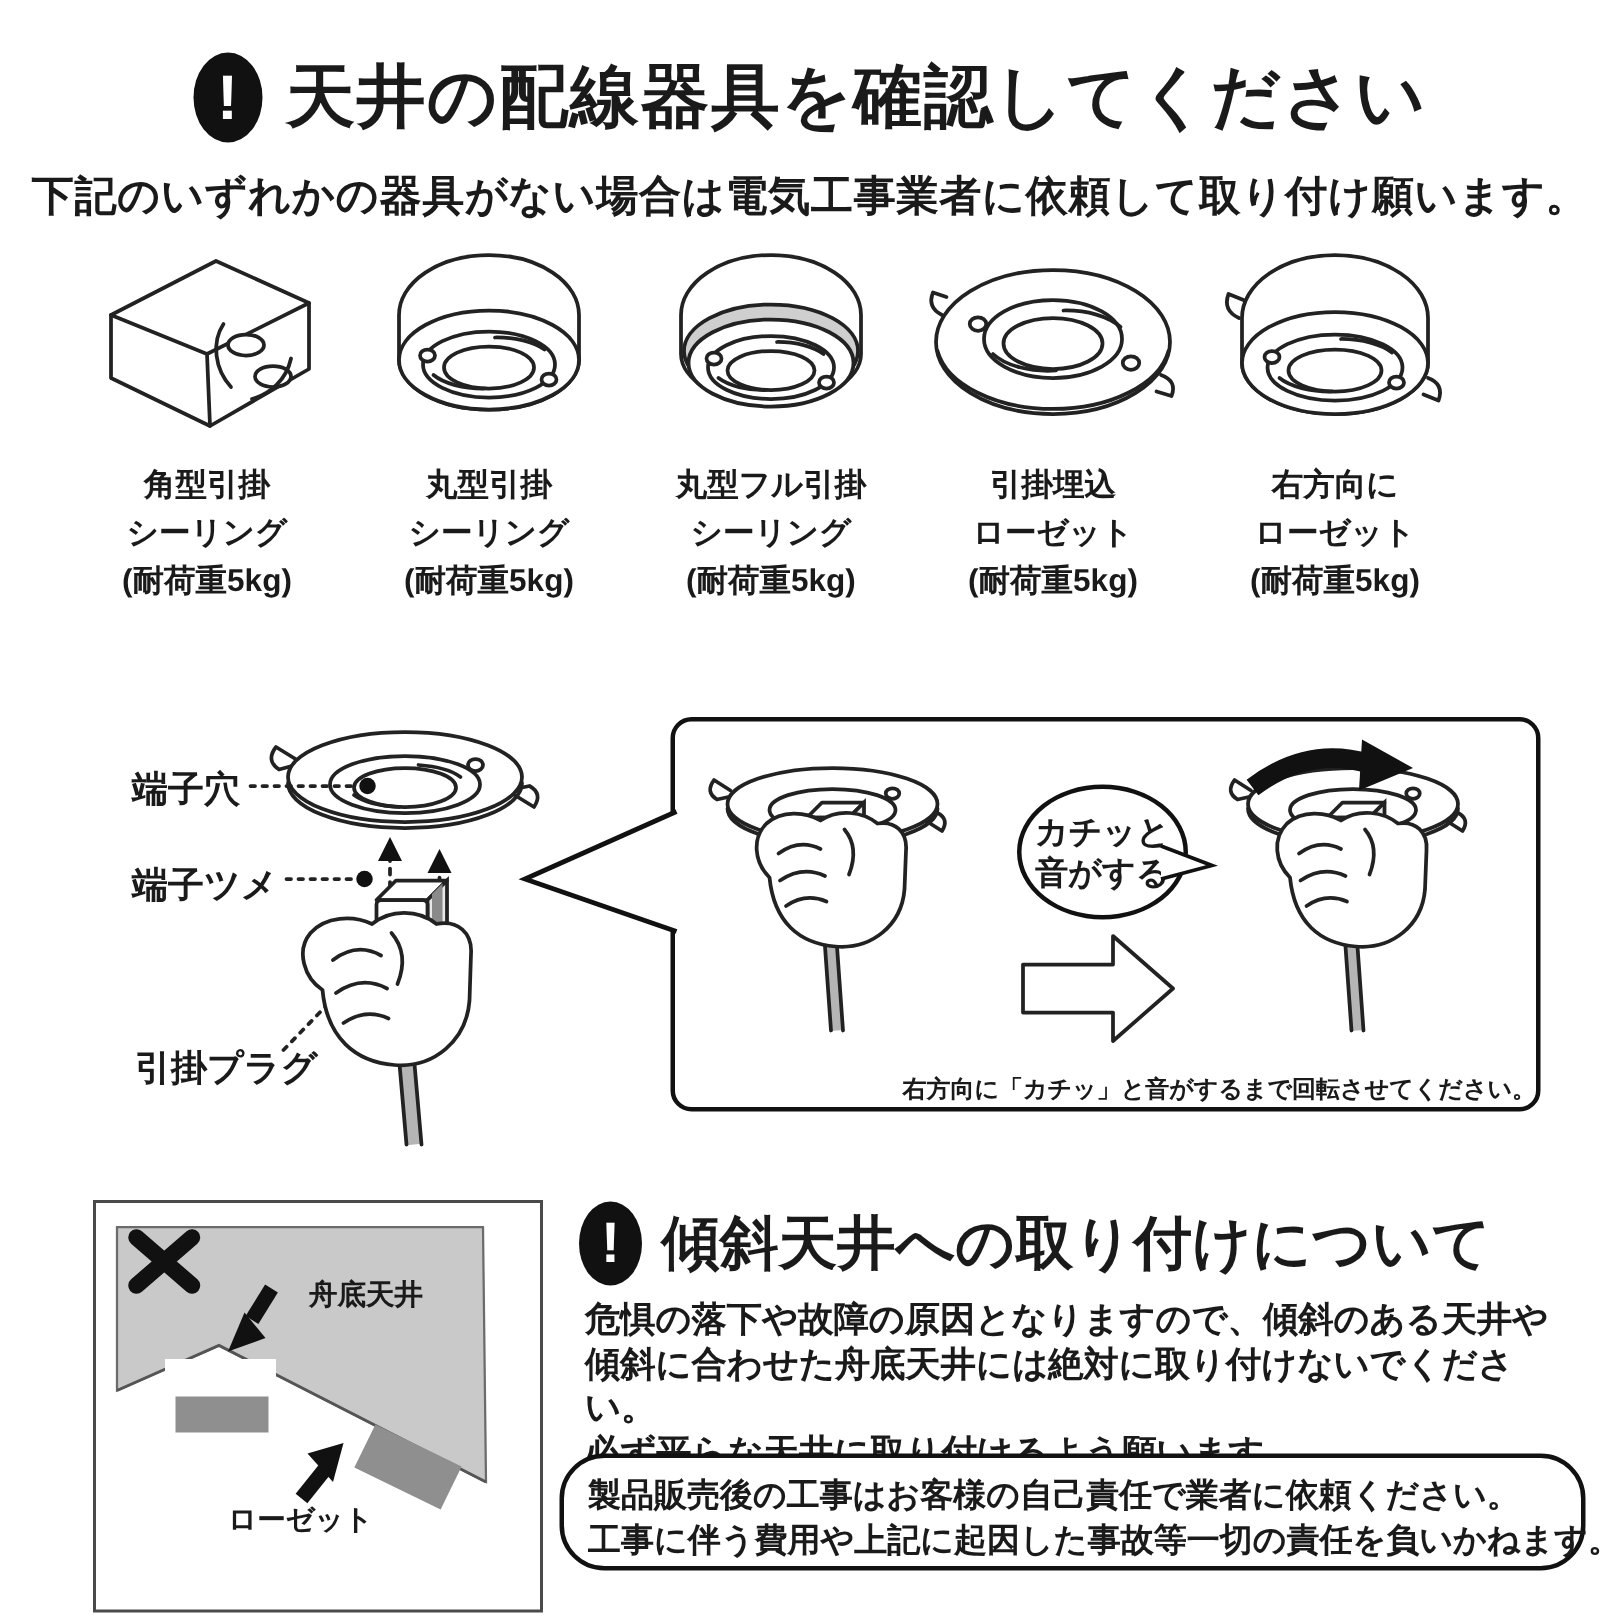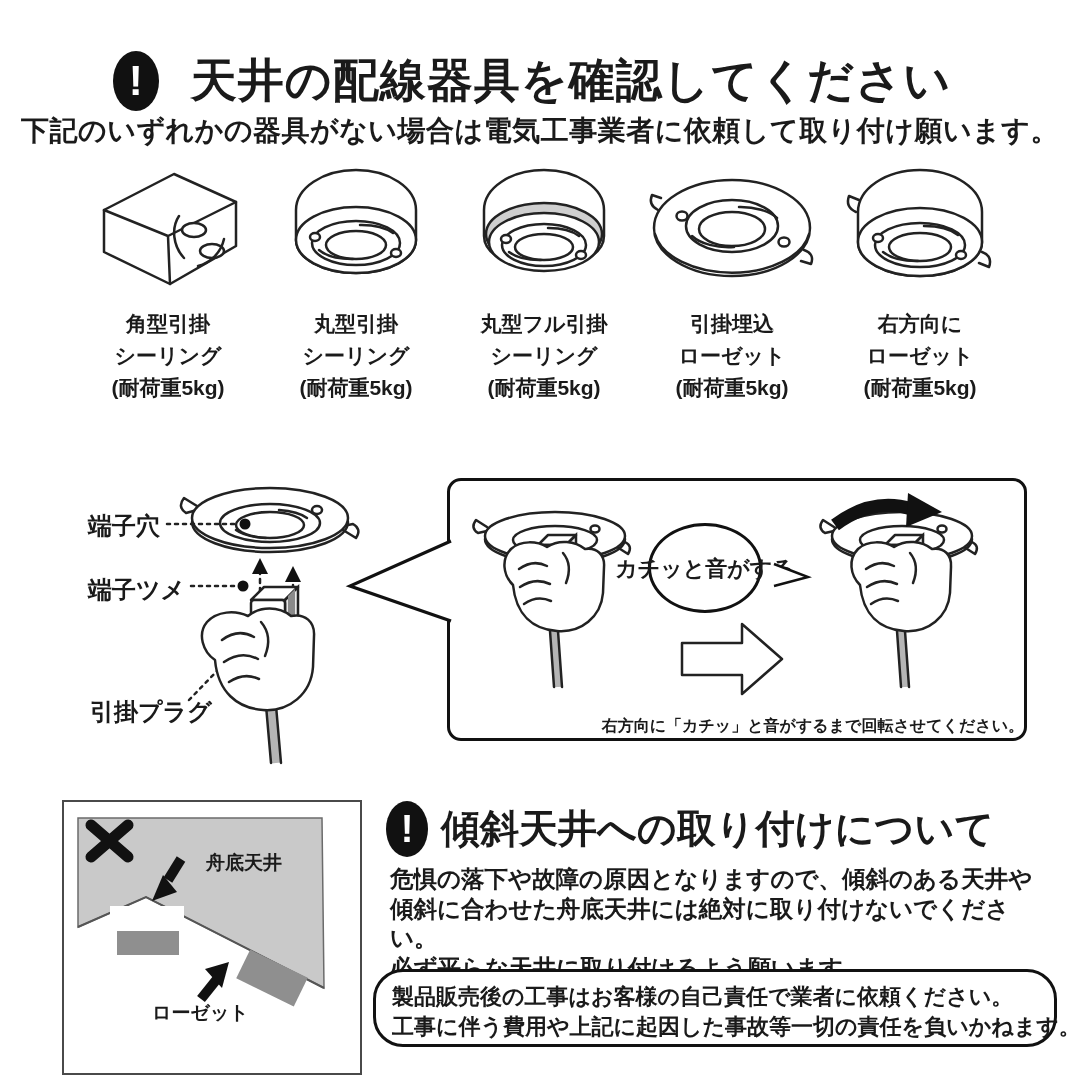--- a/index.html
+++ b/index.html
@@ -5,35 +5,35 @@
   html,body{margin:0;padding:0;background:#fff;}
   body{width:1080px;height:1080px;font-family:"Liberation Sans","DejaVu Sans",sans-serif;color:#1a1a1a;}
   .page{position:relative;width:1080px;height:1080px;overflow:hidden;background:#fff;}
 
   
   .sec1-header{position:absolute;left:0;top:34px;width:100%;display:flex;justify-content:center;align-items:center;gap:16px;}
   .alert-icon{width:46px;height:60px;background:#111;border-radius:50%;display:flex;align-items:center;justify-content:center;color:#fff;font-weight:900;font-size:42px;flex:0 0 auto;line-height:1;}
   .alert-icon.small{width:42px;height:56px;font-size:38px;}
   .sec1-title{font-size:46px;font-weight:900;letter-spacing:1px;white-space:nowrap;}
   .sec1-sub{position:absolute;top:112px;left:0;width:100%;text-align:center;font-size:28px;font-weight:600;letter-spacing:.5px;}
-  .fixtures{position:absolute;top:158px;left:56px;width:976px;display:flex;justify-content:center;}
+  .fixtures{position:absolute;top:158px;left:44px;width:976px;display:flex;justify-content:flex-start;}
   .fixture{width:188px;display:flex;flex-direction:column;align-items:center;}
   .fx-art{width:172px;height:140px;}
   .fx-label{margin-top:10px;text-align:center;font-size:21px;font-weight:600;line-height:32px;white-space:nowrap;}
 
   
   .sec2{position:absolute;left:0;top:468px;width:1080px;height:300px;}
   .sec2-art{position:absolute;left:55px;top:0;width:390px;height:298px;}
   .lbl{position:absolute;font-size:24px;font-weight:700;white-space:nowrap;font-family:Liberation Mono, monospace;}
   .lbl-hole{left:88px;top:42px;}
   .lbl-claw{left:88px;top:106px;}
   .lbl-plug{left:90px;top:228px;}
   .rotate-box{position:absolute;left:447px;top:10px;width:580px;height:263px;border:3px solid #111;border-radius:14px;background:#fff;box-sizing:border-box;}
   .box-art{position:absolute;left:0;top:0;width:574px;height:215px;}
-  .bubble{position:absolute;left:198px;top:42px;width:114px;height:90px;border:3px solid #111;border-radius:50%;background:#fff;display:flex;flex-direction:row;justify-content:center;align-items:center;font-size:22px;font-weight:700;line-height:27px;z-index:2;box-sizing:border-box;white-space:nowrap;}
+  .bubble{position:absolute;left:228px;top:42px;width:114px;height:90px;border:3px solid #111;border-radius:50%;background:#fff;display:flex;flex-direction:column;justify-content:center;align-items:center;font-size:22px;font-weight:700;line-height:27px;z-index:2;box-sizing:border-box;white-space:nowrap;}
   .bubble-tail{position:absolute;left:320px;top:80px;z-index:3;}
   .box-caption{position:absolute;left:0;bottom:1px;width:100%;text-align:right;font-size:16px;font-weight:700;white-space:nowrap;}
   .callout-tail{position:absolute;left:344px;top:66px;width:108px;height:94px;z-index:4;}
 
   
   .sec3{position:absolute;left:0;top:795px;width:1080px;height:285px;}
   .slope-box{position:absolute;left:62px;top:5px;width:300px;height:275px;border:2px solid #4a4a4a;box-sizing:border-box;background:#fff;}
   .slope-art{position:absolute;left:0;top:0;width:296px;height:271px;}
   .slope-lbl{position:absolute;font-size:19px;font-weight:800;white-space:nowrap;}
   .slope-lbl-top{left:142px;top:48px;}
@@ -49,21 +49,21 @@
 </style>
 </head>
 <body>
 
 <div class="page">
 
   <div class="sec1-header">
     <span class="alert-icon">
         <span>!</span>
       </span>
-    <h1 class="sec1-title" style="margin:16px;">天井の配線器具を確認してください</h1>
+    <h1 class="sec1-title" style="margin:0;">天井の配線器具を確認してください</h1>
   </div>
   <div class="sec1-sub">下記のいずれかの器具がない場合は電気工事業者に依頼して取り付け願います。</div>
 
   <div class="fixtures">
 
     <div class="fixture">
       <svg class="fx-art" viewBox="0 0 172 140">
         <path class="inkf" d="M22,52 L92,16 L154,44 L154,88 L88,126 L22,94 Z"></path>
         <path class="ink" d="M22,52 L86,78 L154,44 M86,78 L88,126"></path>
         <ellipse class="inkf" cx="112" cy="72" rx="12" ry="7"></ellipse>

